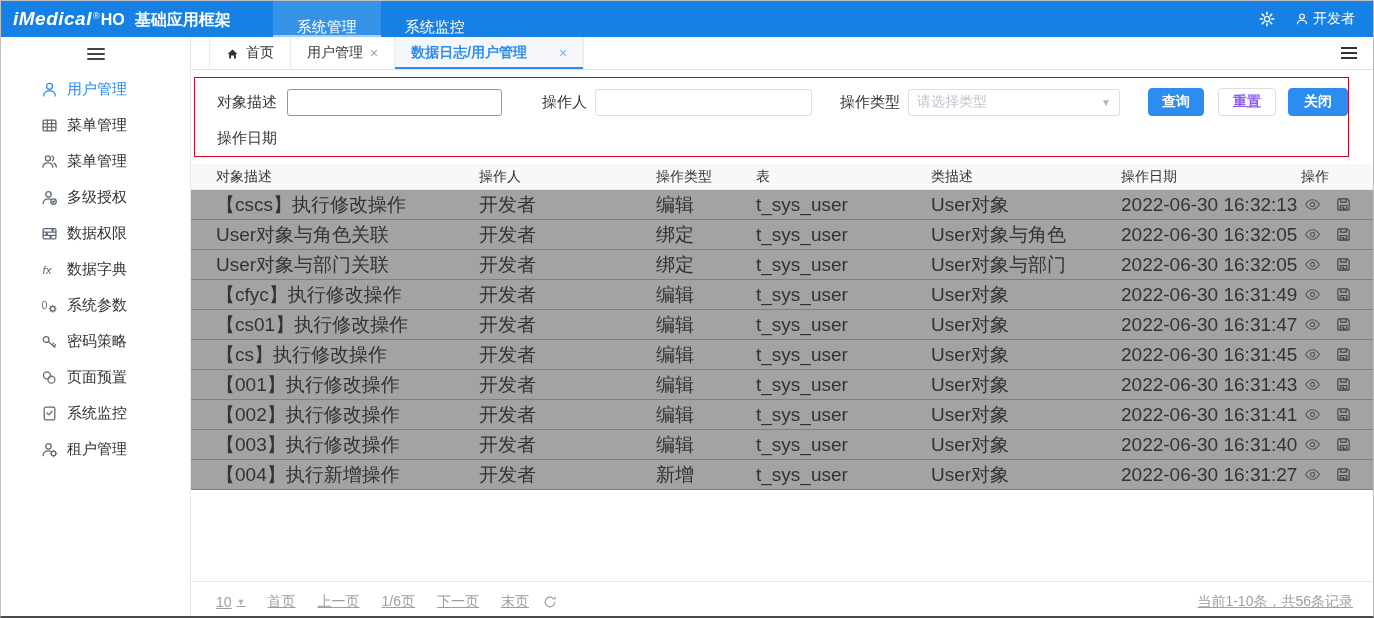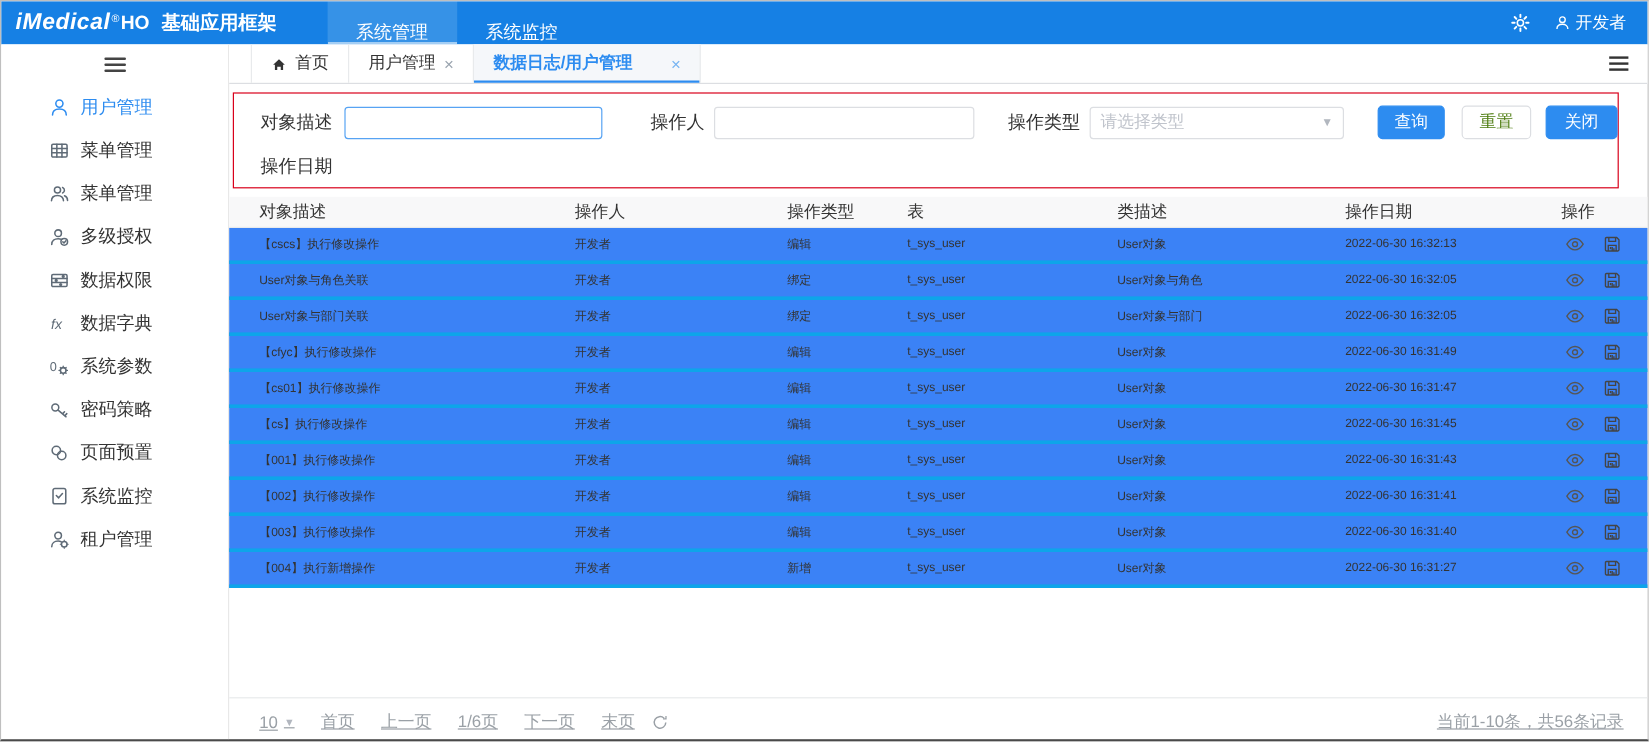--- a/index.html
+++ b/index.html
@@ -53,30 +53,30 @@
   .flabel { font-size:15px; color:#333; white-space:nowrap; }
   .tinput { height:27px; border:1px solid #dcdee2; border-radius:3px; background:#fff; font-size:14px; padding:0 8px; color:#333; outline:none; }
   .tinput.focused { border-color:#57a3f3; }
   .selectbox { height:27px; border:1px solid #dcdee2; border-radius:3px; background:#fff; display:flex; align-items:center; padding:0 8px; cursor:pointer; }
   .selectbox .ph { color:#c0c4cc; font-size:14px; }
   .selectbox .caret { margin-left:auto; color:#b2b7bf; font-size:10px; }
   .daterange { height:27px; border:1px solid #dcdee2; border-radius:3px; background:#fff; display:flex; align-items:center; font-size:14px; color:#333; cursor:pointer; }
   .daterange .dval { flex:1; text-align:center; }
   .daterange .dsep { color:#666; flex:none; }
   .daterange .cal { flex:none; margin:0 9px 0 14px; display:flex; }
-  .btn { height:28px; border-radius:4px; font-size:14px; display:flex; align-items:center; justify-content:center; cursor:pointer; white-space:nowrap; }
+  .btn { height:28px; border-radius:4px; font-size:14px; display:flex; align-items:center; justify-content:center; cursor:pointer; white-space:nowrap;font-weight:bold; }
   .btn-primary { background:#2d8cf0; color:#fff; border:1px solid #2d8cf0; }
-  .btn-plain { background:#fff; color:#4d7c0f; border:1px solid #dcdee2; }
+  .btn-plain { background:#fff; color:#8b5cf6; border:1px solid #dcdee2; }
 
   
   .tablewrap { flex:1; display:flex; flex-direction:column; margin-top:7px; min-height:0; }
   .trow { display:grid; grid-template-columns:288px 177px 100px 175px 190px 180px 1fr; align-items:center; }
   .trow > div:first-child { padding-left:25px; }
   .thead { height:26px; background:#f8f8f9; color:#333; font-size:14px; border-bottom:1px solid #e8eaec; flex:none; }
-  .tbody-row { height:30px; font-size:10px; color:#333; border-bottom:3px solid #0ea5e9; background:#3b82f6; }
+  .tbody-row { height:30px; font-size:19px; color:#333; border-bottom:1px solid #0ea5e9; background:#a3a3a3; }
   .opcell { display:flex; align-items:center; gap:15px; padding-left:3px; }
   .opcell .aicon { cursor:pointer; display:flex; }
 
   
   .footer { flex:none; height:30px; margin-bottom:5px; border-top:1px solid #e8eaec; display:flex; align-items:flex-end; color:#9aa0a6; font-size:14px; padding:0 20px 0 25px;text-decoration:underline; }
   .pg { display:flex; align-items:center; gap:22px; }
   .pgsize { display:flex; align-items:center; gap:5px; cursor:pointer; }
   .pgsize .caret { font-size:9px; color:#b2b7bf; }
   .pg .pgbtn { cursor:pointer; }
   .pg-summary { margin-left:auto; color:#9aa0a6; }

